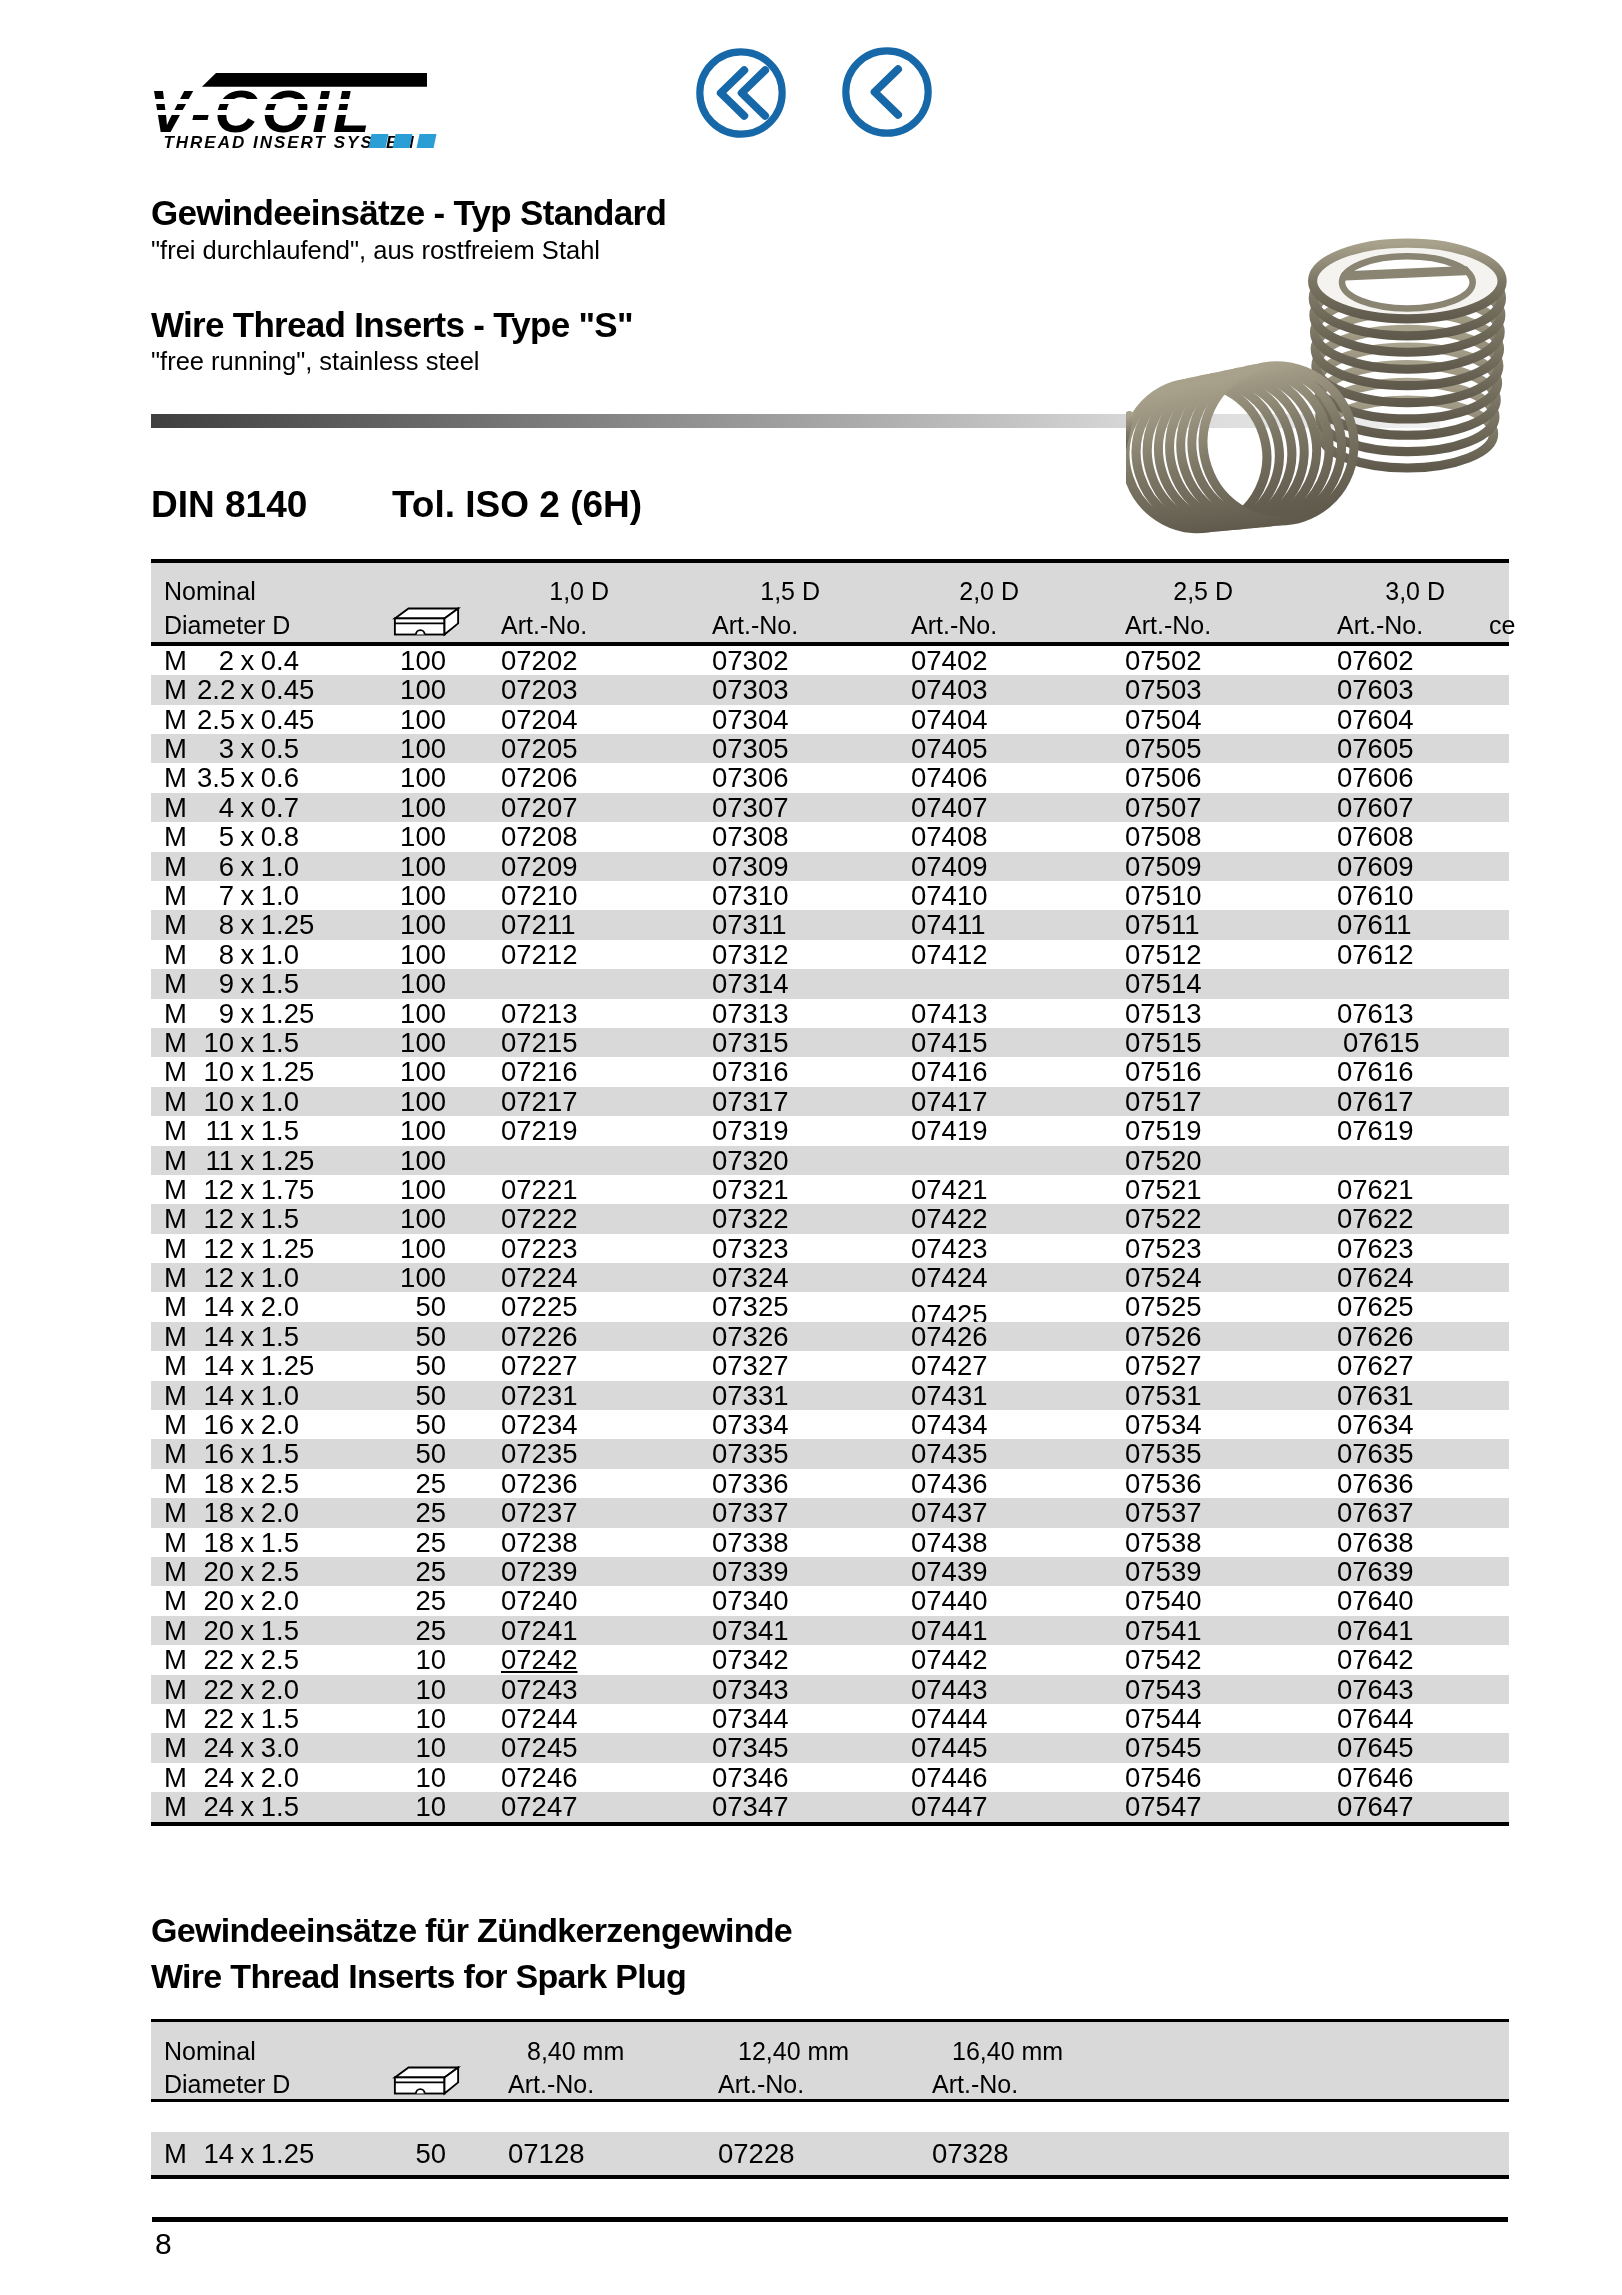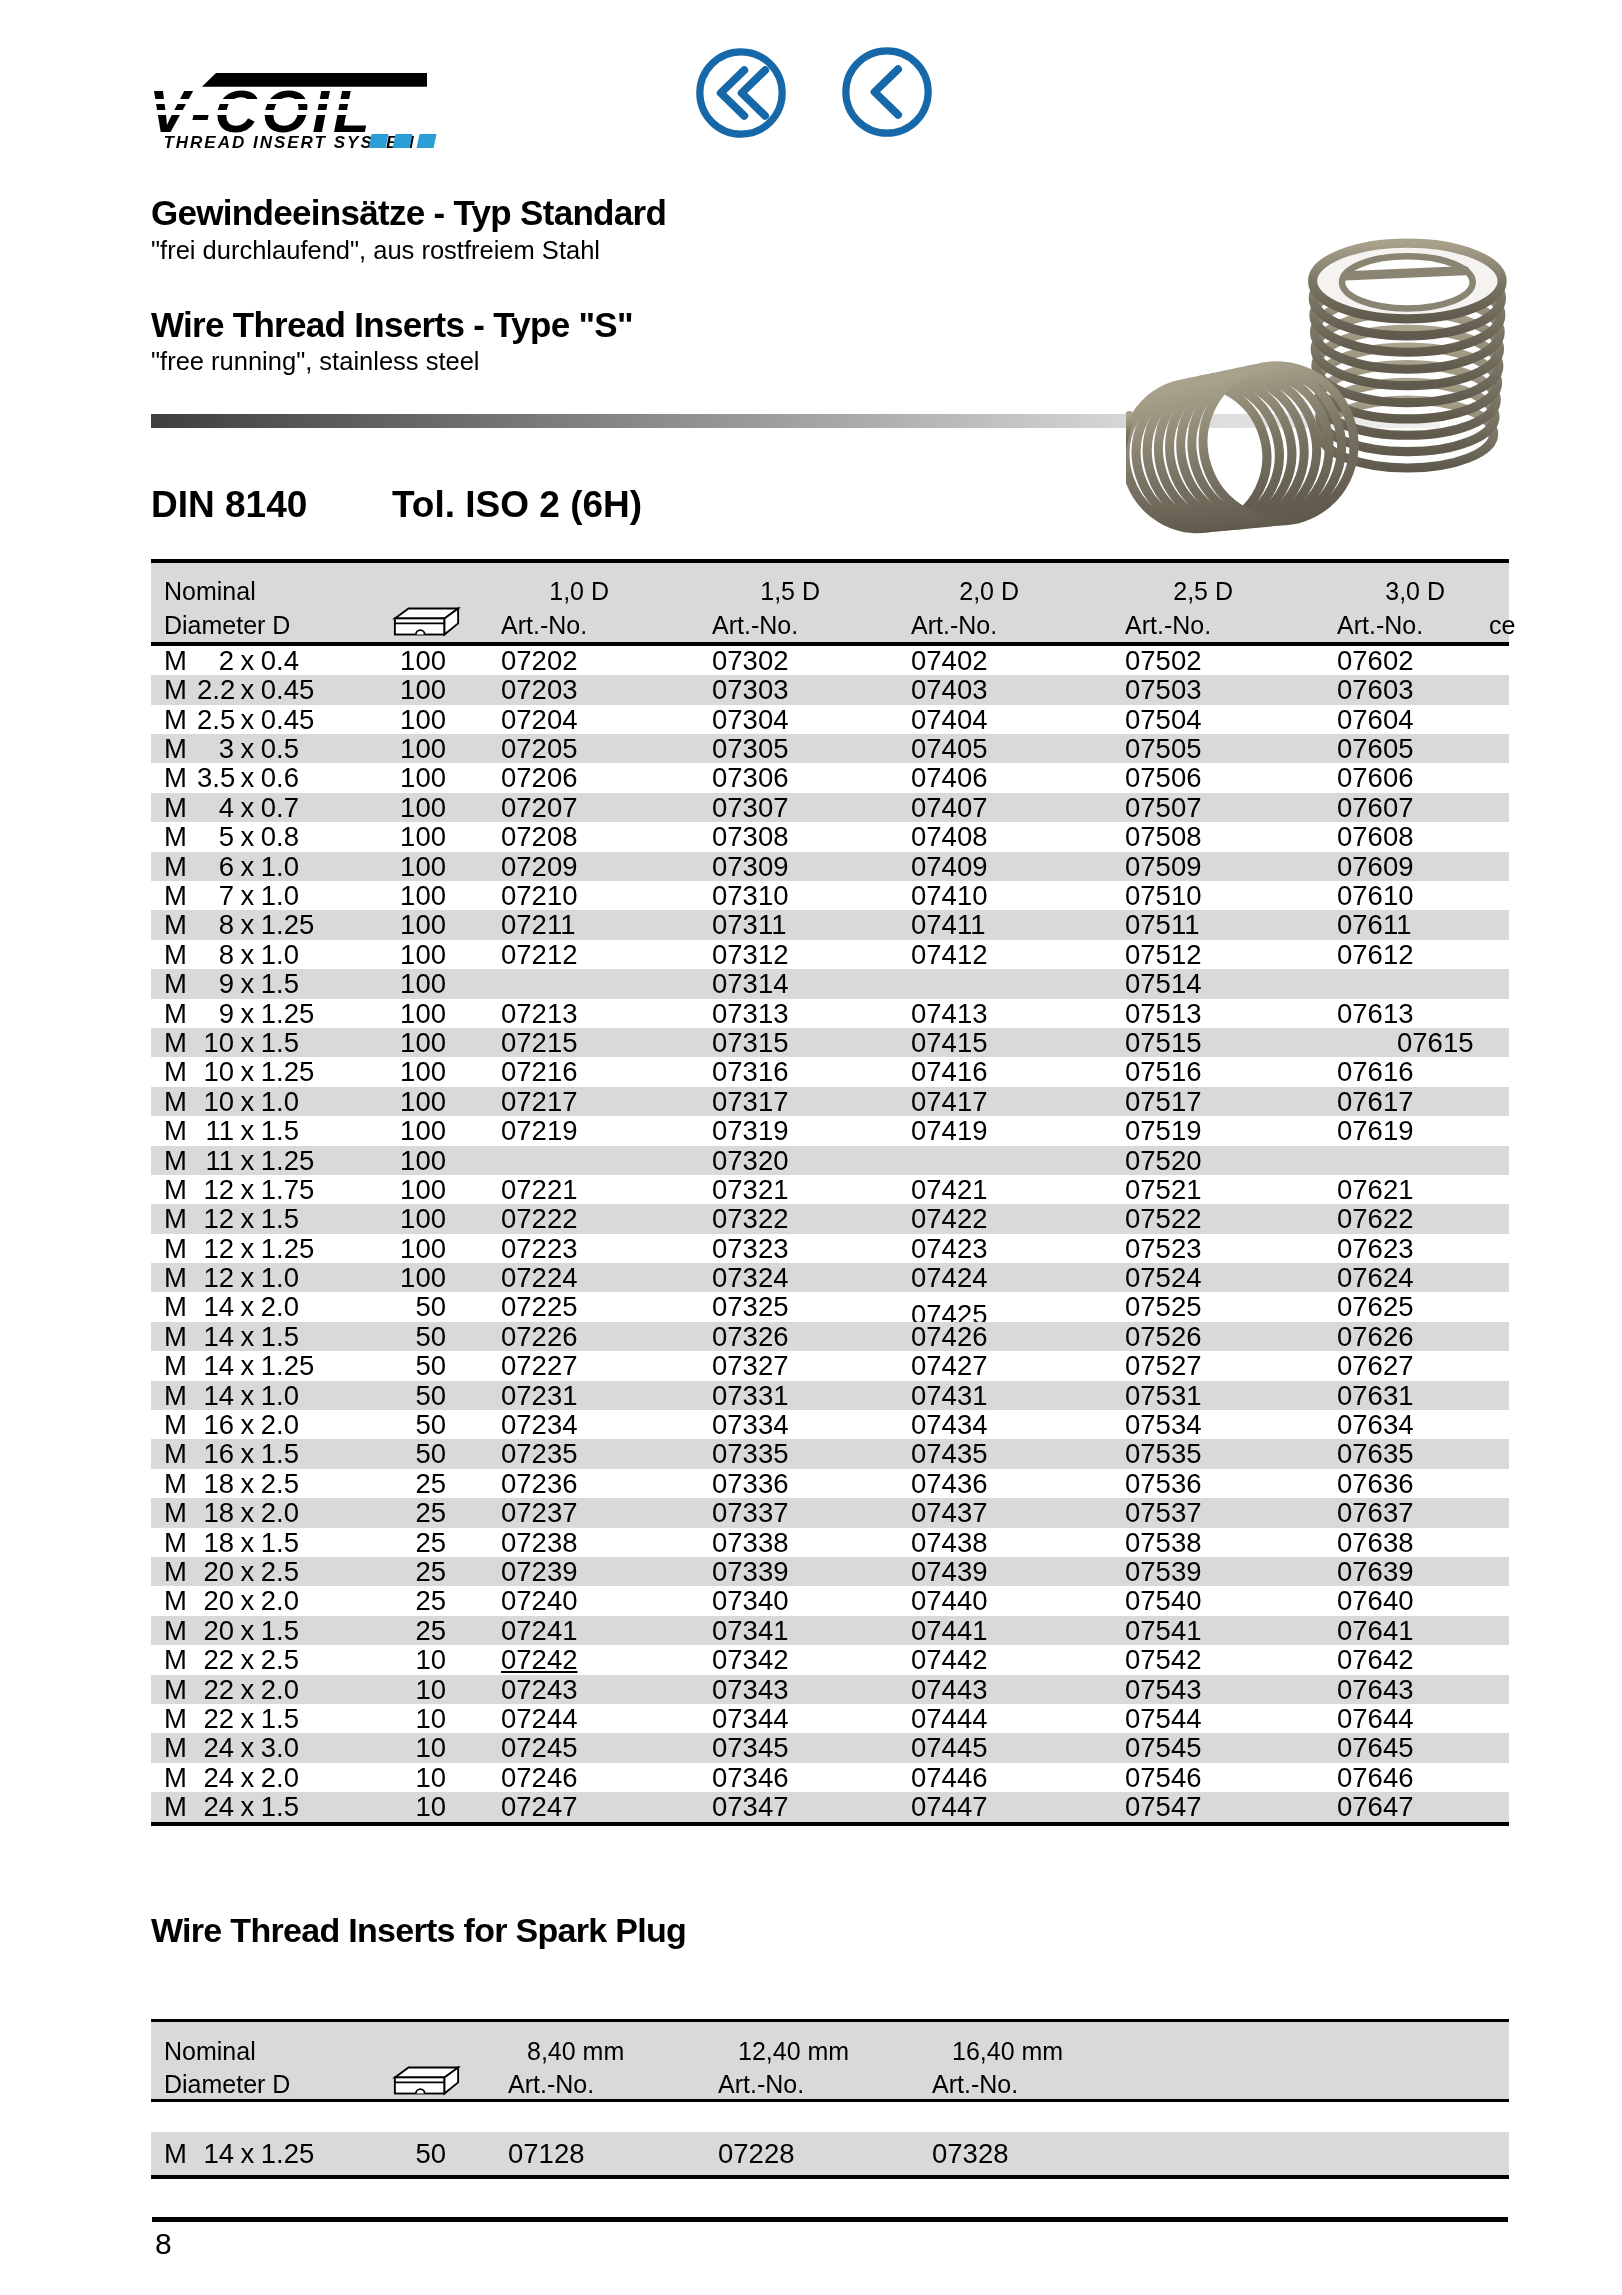--- a/index.html
+++ b/index.html
@@ -302,21 +302,21 @@
         <span class="c-a" style="left: 1186px;">07613</span>
       </div>
       <div class="trow">
         <span class="c-m">M</span>
         <span class="c-size"><span class="dia">10</span><span class="sep">x</span><span class="pitch">1.5</span></span>
         <span class="c-qty">100</span>
         <span class="c-a" style="left: 350px;">07215</span>
         <span class="c-a" style="left: 561px;">07315</span>
         <span class="c-a" style="left: 760px;">07415</span>
         <span class="c-a" style="left: 974px;">07515</span>
-        <span class="c-a" style="left: 1246px; text-align: right;">07615</span>
+        <span class="c-a" style="left: 1192px; text-align: right;">07615</span>
       </div>
       <div class="trow">
         <span class="c-m">M</span>
         <span class="c-size"><span class="dia">10</span><span class="sep">x</span><span class="pitch">1.25</span></span>
         <span class="c-qty">100</span>
         <span class="c-a" style="left: 350px;">07216</span>
         <span class="c-a" style="left: 561px;">07316</span>
         <span class="c-a" style="left: 760px;">07416</span>
         <span class="c-a" style="left: 974px;">07516</span>
         <span class="c-a" style="left: 1186px;">07616</span>
@@ -569,20 +569,21 @@
         <span class="c-a" style="left: 561px;">07347</span>
         <span class="c-a" style="left: 760px;">07447</span>
         <span class="c-a" style="left: 974px;">07547</span>
         <span class="c-a" style="left: 1186px;">07647</span>
       </div>
     </div>
   <div class="bottomline"></div>
 </div>
 
 <div id="spark-title" class="abs">
+  <div>Gewindeeinsätze für Zündkerzengewinde</div>
   <div>Wire Thread Inserts for Spark Plug</div>
 </div>
 
 <div class="vtable" style="top:2019px;">
   <div class="topline" style="height:3.3px;"></div>
   <div class="thead" style="height:77px;border-bottom-width:3.9px;">
     <span class="hline1" style="left:13px;">Nominal</span>
     <span class="hline2" style="left:13px;">Diameter D</span>
     <svg class="h-icon" viewBox="0 0 110 50">
       <polygon points="4,20 26,4 106,4 84,20" fill="#fff" stroke="#000" stroke-width="3"></polygon>

